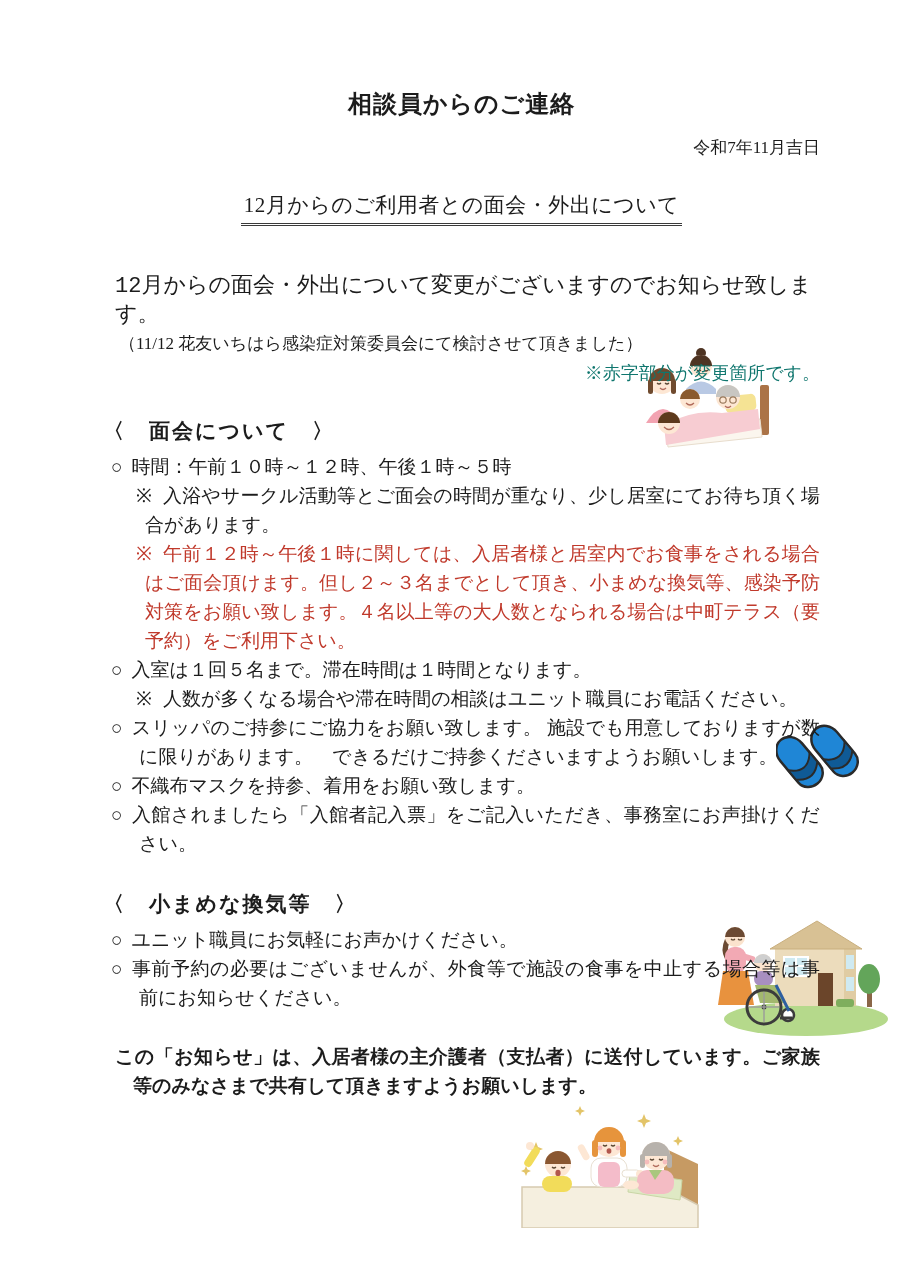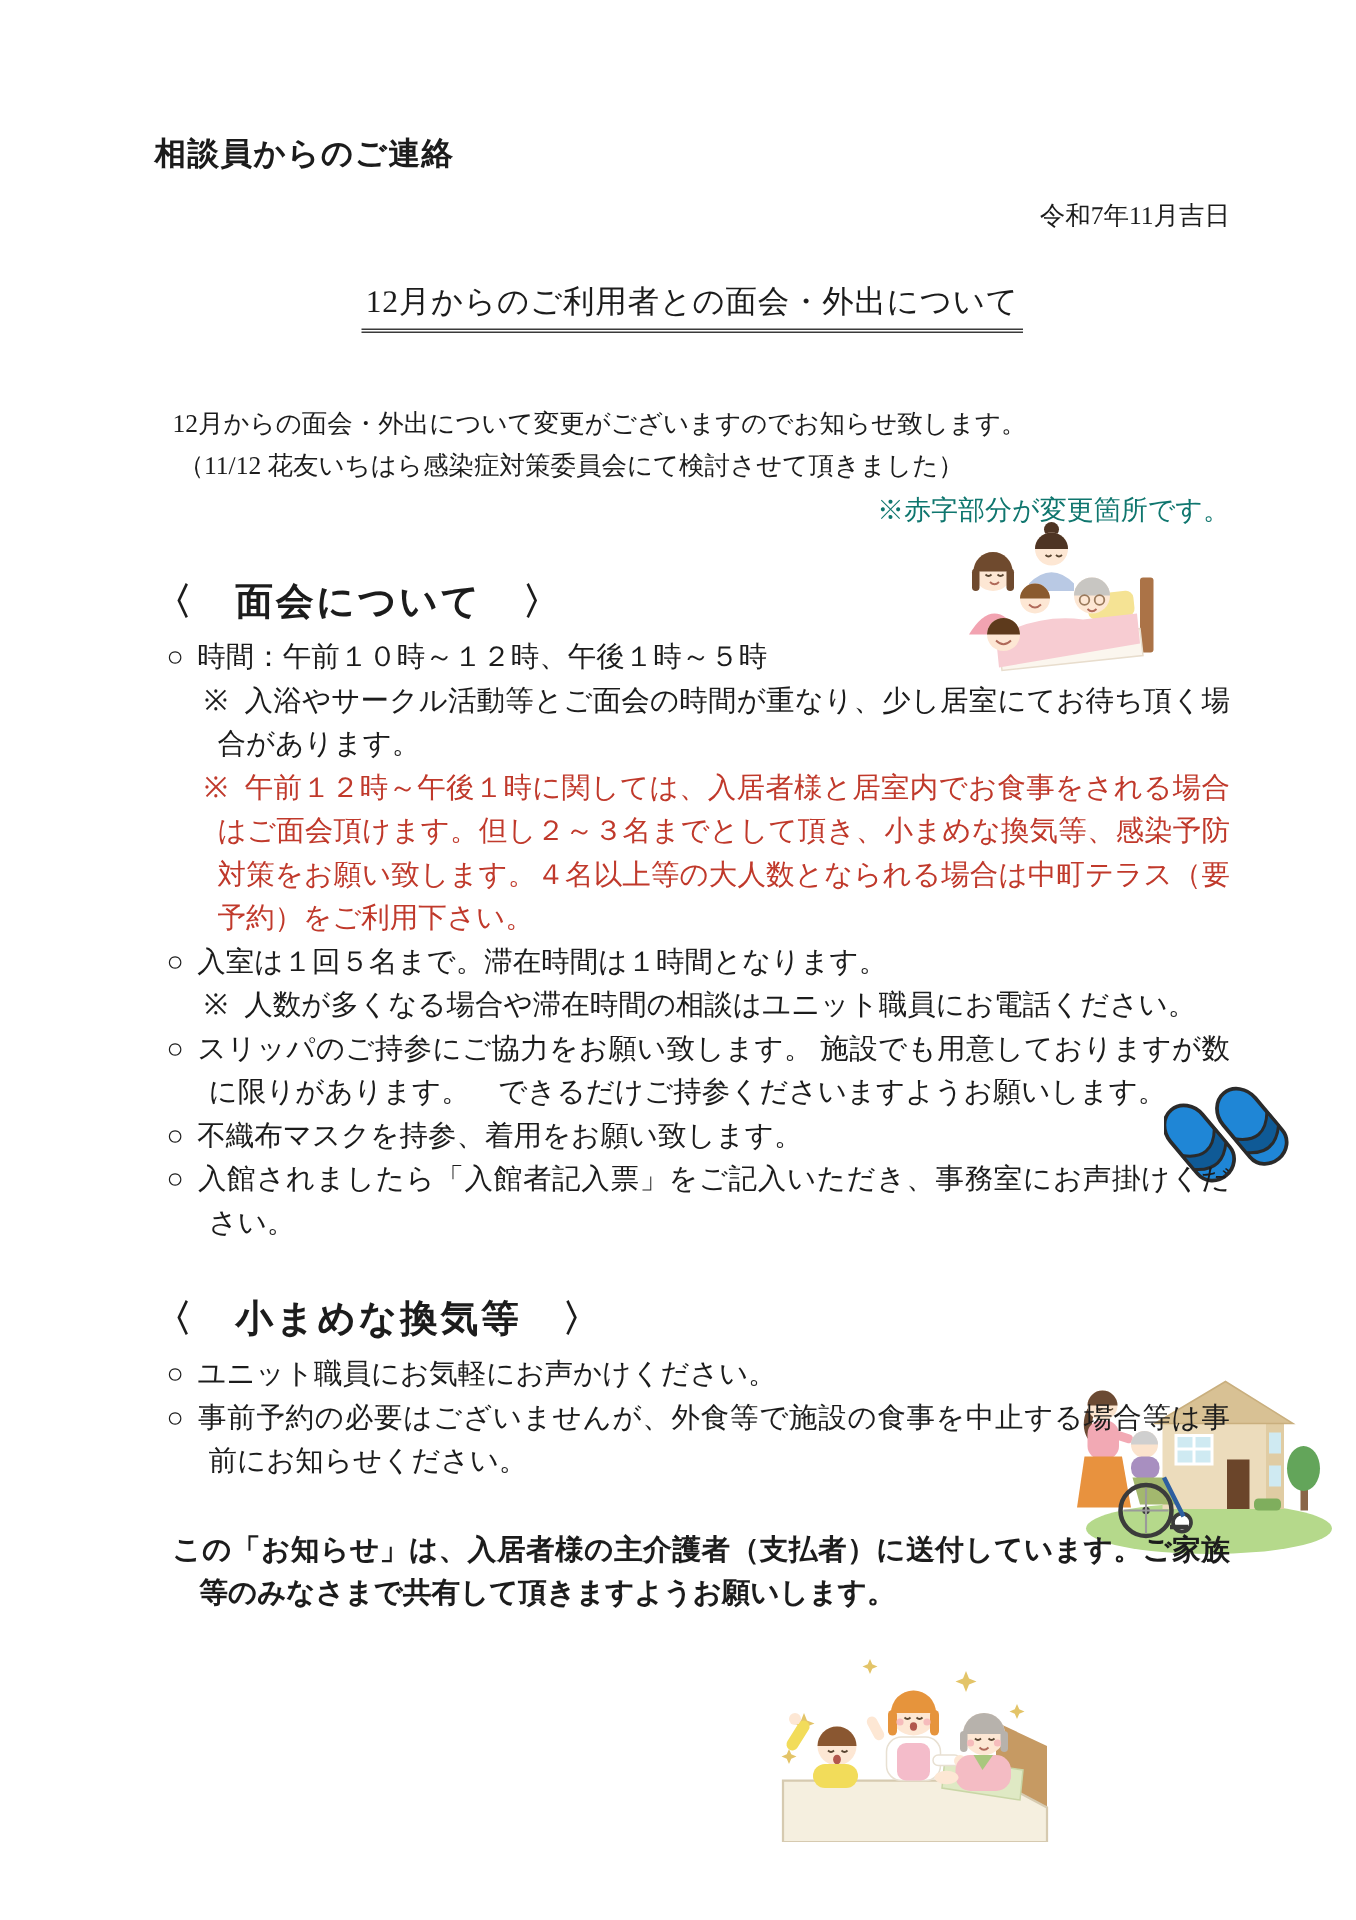--- a/index.html
+++ b/index.html
@@ -3,34 +3,34 @@
 <meta charset="utf-8">
 <style>
   html,body { margin:0; padding:0; background:#ffffff; }
   .page {
     position:relative; width:904px; height:1280px; background:#ffffff;
     font-family:"Liberation Serif","DejaVu Serif",serif;
     color:#1c1c1c; overflow:hidden;
   }
   .content { position:relative; z-index:2; padding:88px 84px 0 103px; }
 
-  .doc-header { font-size:21px; font-weight:bold; letter-spacing:1px; }
+  .doc-header { font-size:24px; font-weight:bold; letter-spacing:1px;text-align:center; }
   .doc-date { margin-top:16px; text-align:right; font-size:17px; }
 
   .title-wrap { margin-top:32px; text-align:center; }
   .doc-title {
     display:inline-block; font-size:21px; font-weight:normal; letter-spacing:0.5px;
     border-bottom:3px double #3a3a3a; padding:0 3px 4px 3px;
   }
 
-  .intro1 { margin:46px 0 0 0; font-size:17px; line-height:29px; padding-left:12px; }
+  .intro1 { margin:46px 0 0 0; font-size:22px; line-height:29px; padding-left:12px;font-family:Liberation Mono, monospace; }
   .intro2 { margin:0; font-size:17px; line-height:28px; padding-left:16px; }
   .red-note { margin:2px 0 0 0; text-align:right; font-size:18px; line-height:27px; }
 
-  .sec { margin:30px 0 0 0; font-size:25px; font-weight:bold; letter-spacing:2px; }
+  .sec { margin:30px 0 0 0; font-size:21px; font-weight:bold; letter-spacing:2px; }
   .rows { margin-top:7px; }
   .row { font-size:19px; line-height:29px; text-align:justify; }
   .l1 { padding-left:36px; text-indent:-28px; }
   .l2 { padding-left:42px; text-indent:-9px; }
   .mk { margin-right:9px; }
   .l2 .mk { margin-right:11px; }
 
   .sec2 { margin-top:32px; }
   .footer-note {
     margin:30px 0 0 0; font-size:19px; line-height:29px;

